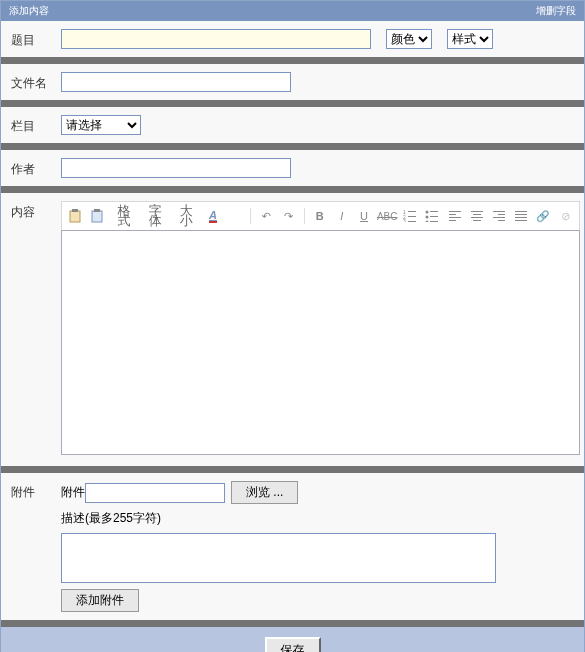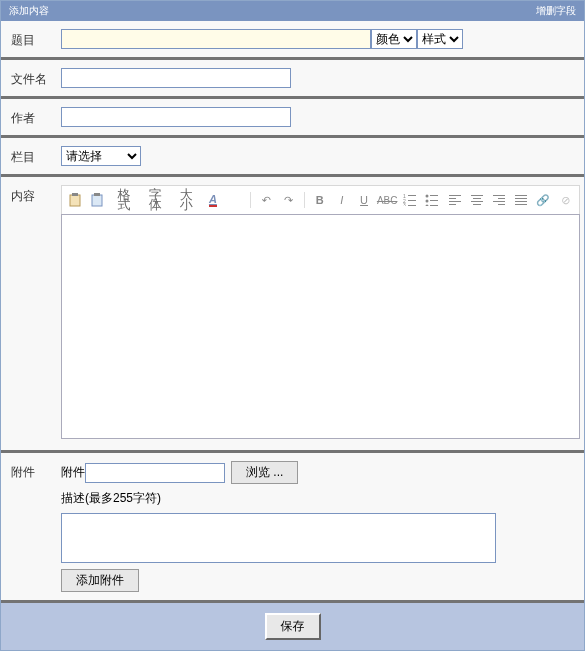--- a/index.html
+++ b/index.html
@@ -1,22 +1,22 @@
 <!DOCTYPE html>
 <html><head>
 <meta charset="utf-8">
 <style>
 * { box-sizing: border-box; margin: 0; padding: 0; }
 body { font-family: Arial, "SimSun", sans-serif; font-size: 12px; background: #fff; }
 .container { width: 585px; border: 1px solid #8ea7c9; }
 .header { background: #7a94c0; color: #fff; padding: 3px 8px; display: flex; justify-content: space-between; font-size: 10px; }
 .form-body { background: #f8f8f8; }
-.form-row { display: flex; border-bottom: 3px solid #737373; padding: 8px 10px; align-items: flex-start; }
+.form-row { display: flex; border-bottom: 7px solid #737373; padding: 8px 10px; align-items: flex-start; }
 .form-label { width: 50px; color: #333; padding-top: 3px; flex-shrink: 0; }
-.form-field { flex: 1; display: flex; align-items: center; gap: 0; }
+.form-field { flex: 1; display: flex; align-items: center; gap: 15px; }
 input[type="text"] { border: 1px solid #7a94c0; height: 20px; padding: 1px 3px; font-size: 12px; }
 .title-input { width: 310px; background: #fffce8; }
 .file-input { width: 230px; }
 .author-input { width: 230px; }
 .keyword-input { width: 230px; }
 select { border: 1px solid #7a94c0; height: 20px; font-size: 12px; background: #fff; }
 .sel-sm { width: 46px; }
 .sel-cat { width: 80px; }
 .editor-wrap { width: 100%; }
 .toolbar { border: 1px solid #d8d8d8; border-bottom: none; background: #fff; padding: 4px 6px; display: flex; align-items: center; gap: 8px; flex-wrap: nowrap; }
@@ -60,32 +60,32 @@
     </div>
 
     <div class="form-row">
       <div class="form-label">文件名</div>
       <div class="form-field">
         <input type="text" class="file-input" style="">
       </div>
     </div>
 
     <div class="form-row">
-      <div class="form-label">作者</div>
-      <div class="form-field">
-        <input type="text" class="author-input" style="">
-      </div>
-    </div>
-
-    <div class="form-row">
       <div class="form-label">栏目</div>
       <div class="form-field">
         <select class="sel-cat">
           <option>请选择</option>
         </select>
+      </div>
+    </div>
+
+    <div class="form-row">
+      <div class="form-label">作者</div>
+      <div class="form-field">
+        <input type="text" class="author-input" style="">
       </div>
     </div>
 
 
     <div class="form-row">
       <div class="form-label">内容</div>
       <div class="form-field">
         <div class="editor-wrap">
           <div class="toolbar">
             <span class="tb-icon">

